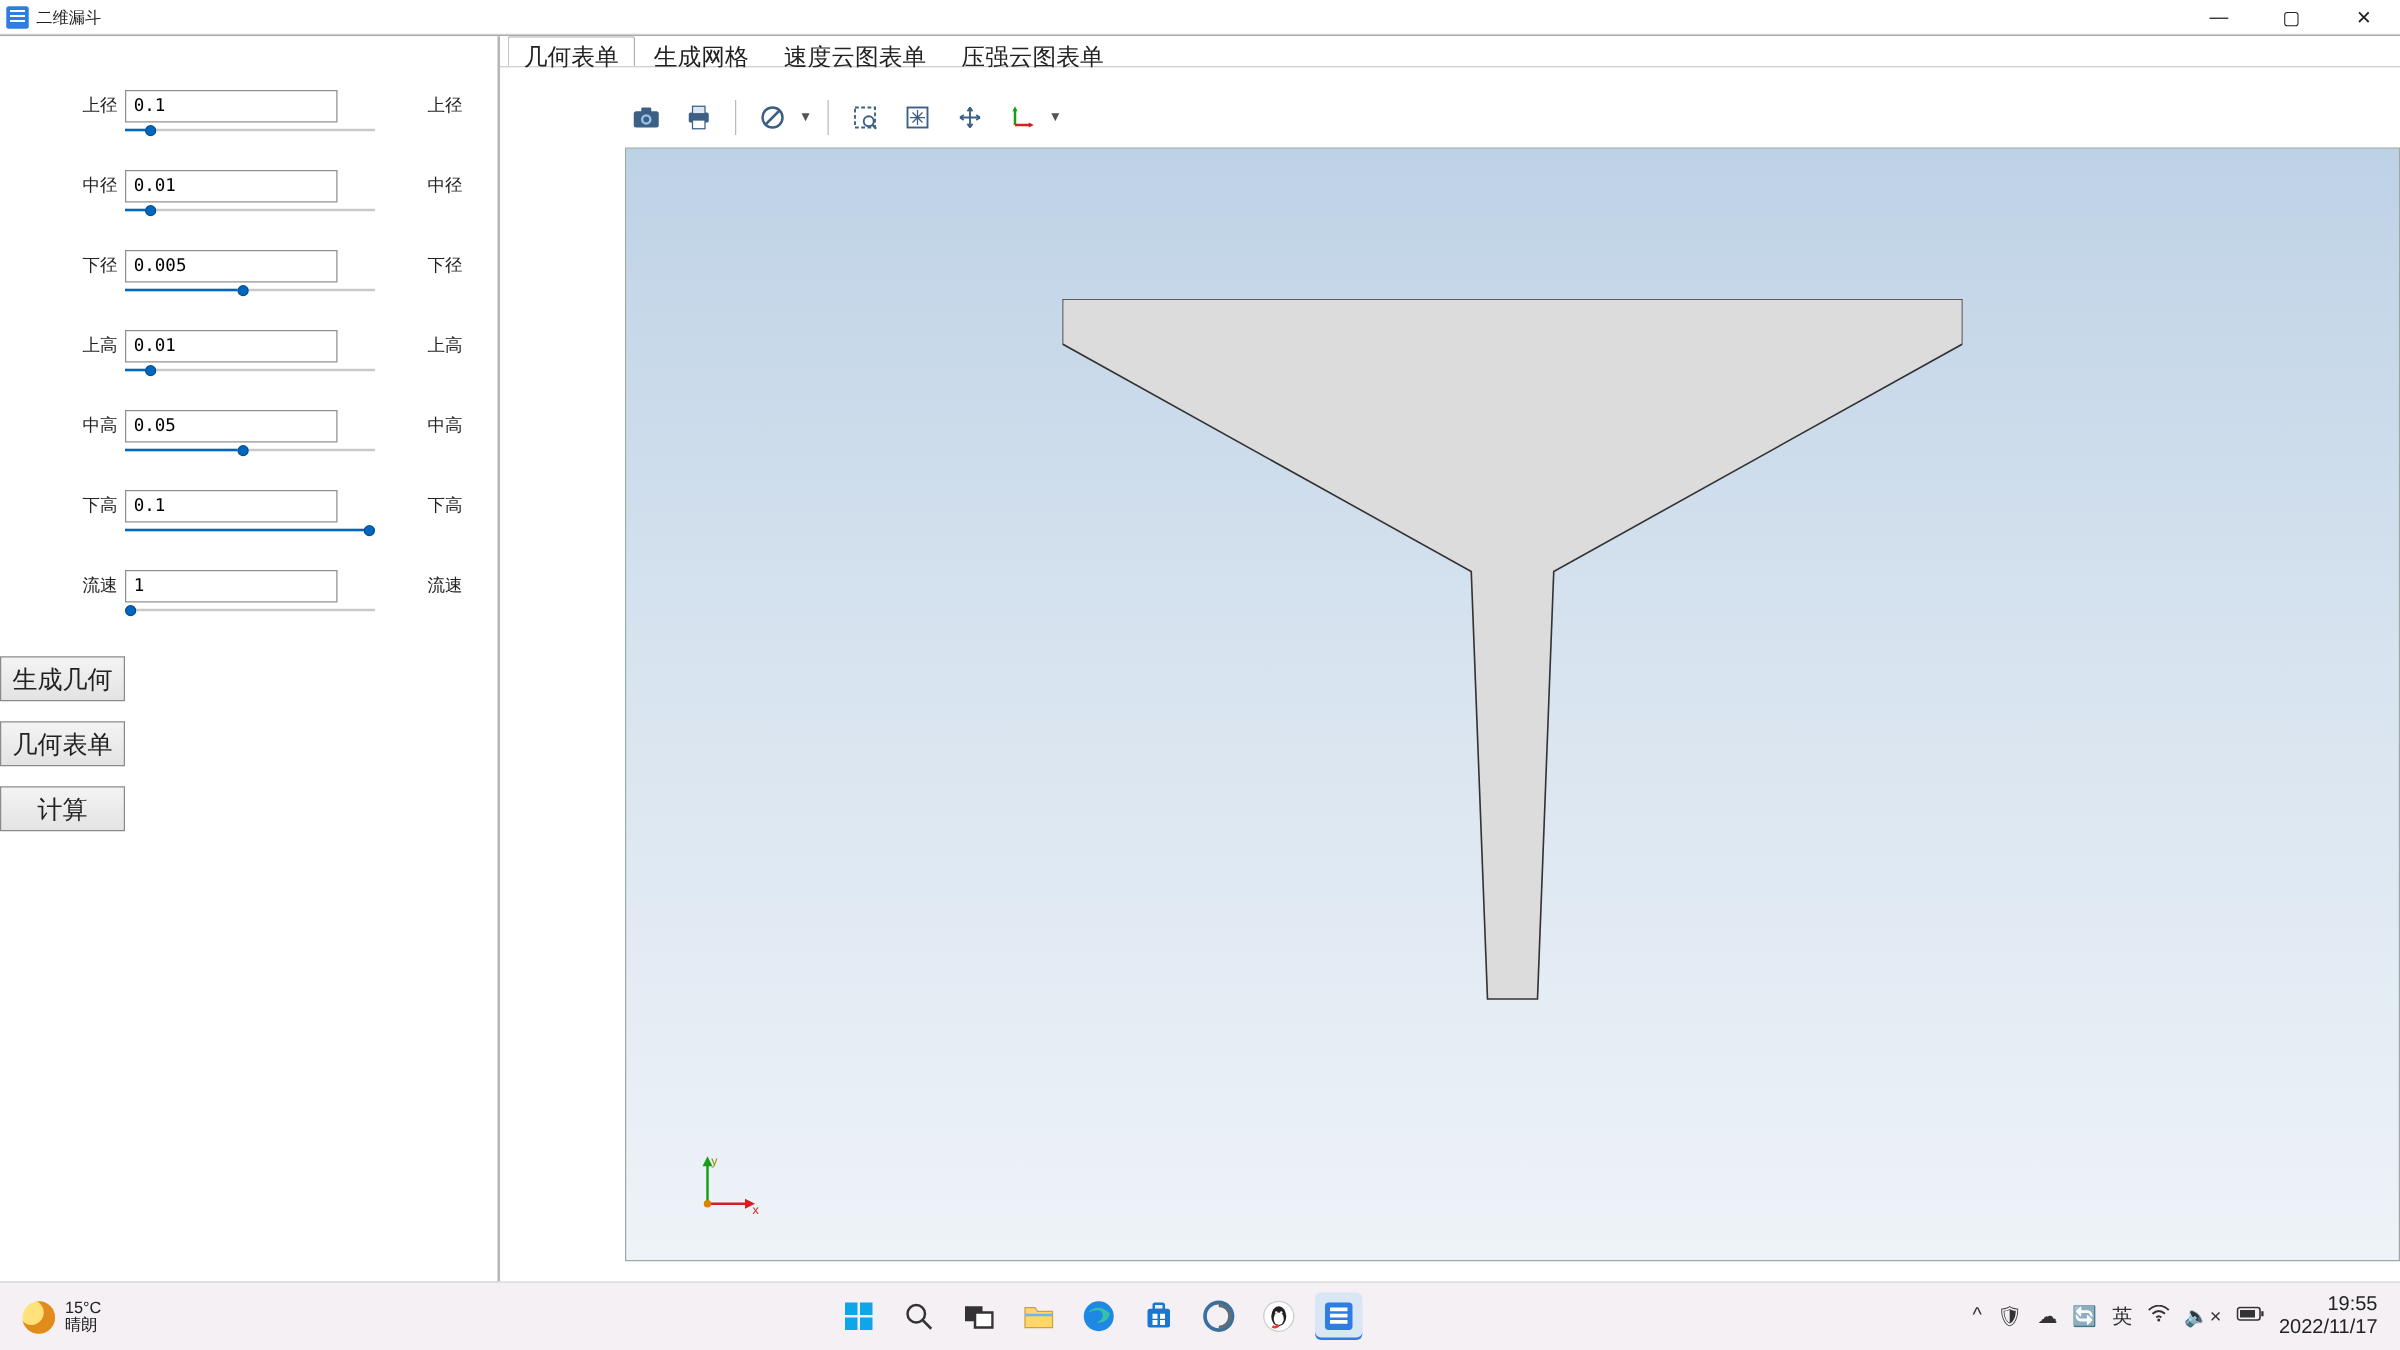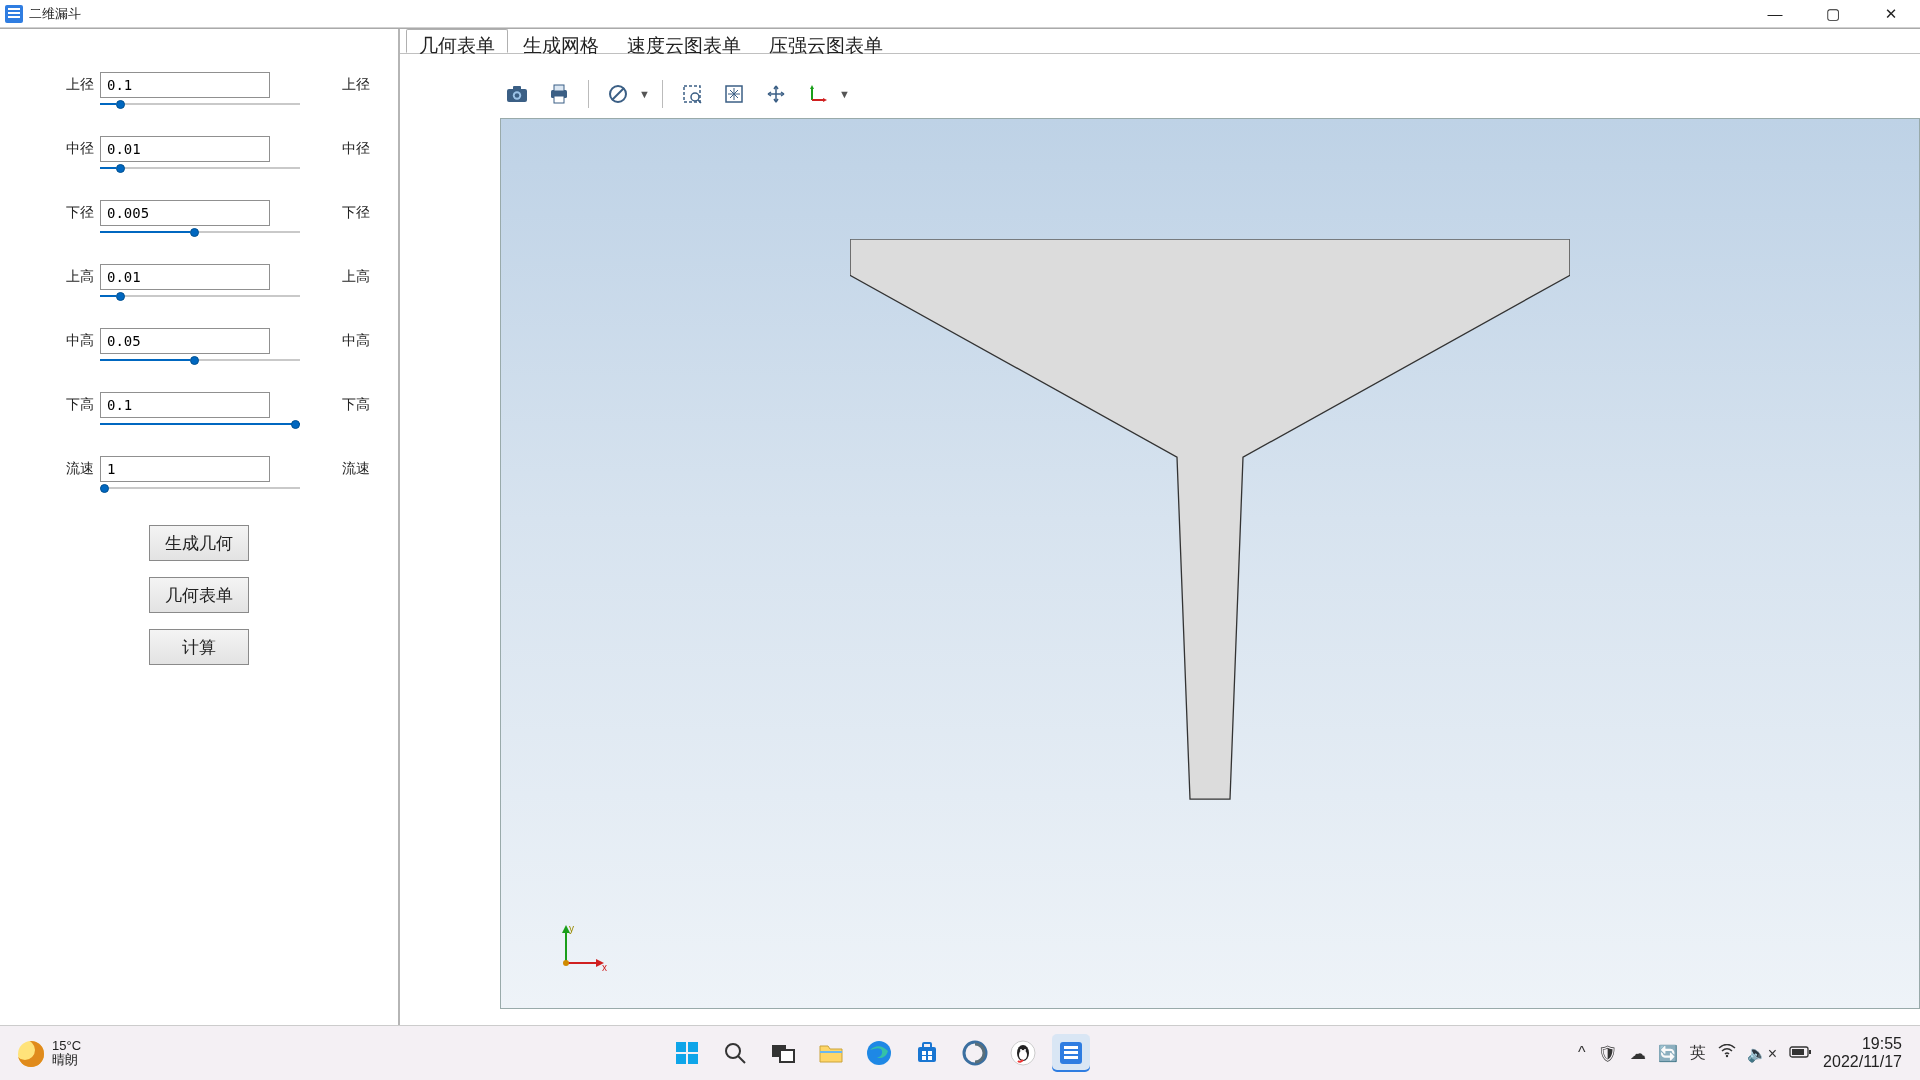--- a/index.html
+++ b/index.html
@@ -10,32 +10,32 @@
   .titlebar .app-icon { width: 18px; height: 18px; margin: 0 6px 0 5px; background: #2f7de1; border-radius: 2px; position: relative; }
   .titlebar .app-icon::after { content:""; position:absolute; inset:3px; background: repeating-linear-gradient(180deg,#fff 0 2px,#2f7de1 2px 4px); }
   .titlebar .title { flex: 0 0 auto; font-size: 13px; color: #222; }
   .titlebar .spacer { flex: 1; }
   .titlebar .winbtn { width: 58px; height: 28px; display:flex; align-items:center; justify-content:center; color:#222; font-size:15px; }
   
   
   .app { display:flex; height: calc(1080px - 28px - 55px); border-top:1px solid #aaa; }
   
   
-  .left-panel { width: 400px; background:#fff; border-right: 2px solid #b5b5b5; padding: 40px 0 0 0; display:flex; flex-direction:column; align-items:center; }
+  .left-panel { width: 400px; background:#fff; border-right: 2px solid #b5b5b5; padding: 40px 0 0 0; display:flex; flex-direction:column; align-items:flex-start; }
   .param-row { width: 100%; display:flex; align-items:center; padding: 0 30px 0 100px; height: 32px; position:relative; }
   .param-label-left { position:absolute; left:100px; transform:translateX(-100%); width:auto; padding-right:6px; font-size:14px; color:#222; }
   .param-input { width: 170px; height: 26px; border:1px solid #909090; padding: 2px 6px; font-family: monospace; font-size: 14px; background:#fff; }
   .param-label-right { position:absolute; right: 28px; font-size:14px; color:#222; }
   .slider-row { width:100%; padding: 0 0 0 100px; margin-top: -2px; margin-bottom: 24px; }
   .slider { width: 200px; height: 10px; position:relative; }
   .slider-track { position:absolute; left:0; right:0; top:4px; height:2px; background:#c9c9c9; }
   .slider-fill  { position:absolute; left:0; top:4px; height:2px; background:#0067c0; }
   .slider-thumb { position:absolute; top:1px; width:9px; height:9px; border-radius:50%; background:#0067c0; border:1px solid #005090; }
   
-  .action-btn { width: 100px; height: 36px; border:1px solid #8a8a8a; background:linear-gradient(#f4f4f4,#e3e3e3); margin: 8px 0; font-size:17px; color:#222; cursor:pointer; }
+  .action-btn { width: 100px; height: 36px; border:1px solid #8a8a8a; background:linear-gradient(#f4f4f4,#e3e3e3); margin: 8px 0; font-size:20px; color:#222; cursor:pointer; }
   
   
   .right-area { flex:1; display:flex; flex-direction:column; background:#fff; }
   .menubar { height: 25px; background:#fff; border-bottom:1px solid #c0c0c0; display:flex; align-items:stretch; padding-left: 6px; }
   .menu-item { padding: 3px 12px 0 12px; font-size:19px; color:#222; border:1px solid transparent; margin-right:2px; }
   .menu-item.active { border:1px solid #b0b0b0; border-bottom:1px solid #fff; background:#fff; border-radius:2px 2px 0 0; }
   
   .canvas-holder { flex:1; position:relative; background:#fff; padding:20px 0 0 100px; }
   .toolbar { height: 40px; display:flex; align-items:center; gap: 8px; margin-bottom: 4px; }
   .toolbtn { width:34px; height:34px; border:1px solid transparent; display:flex; align-items:center; justify-content:center; border-radius:3px; }

